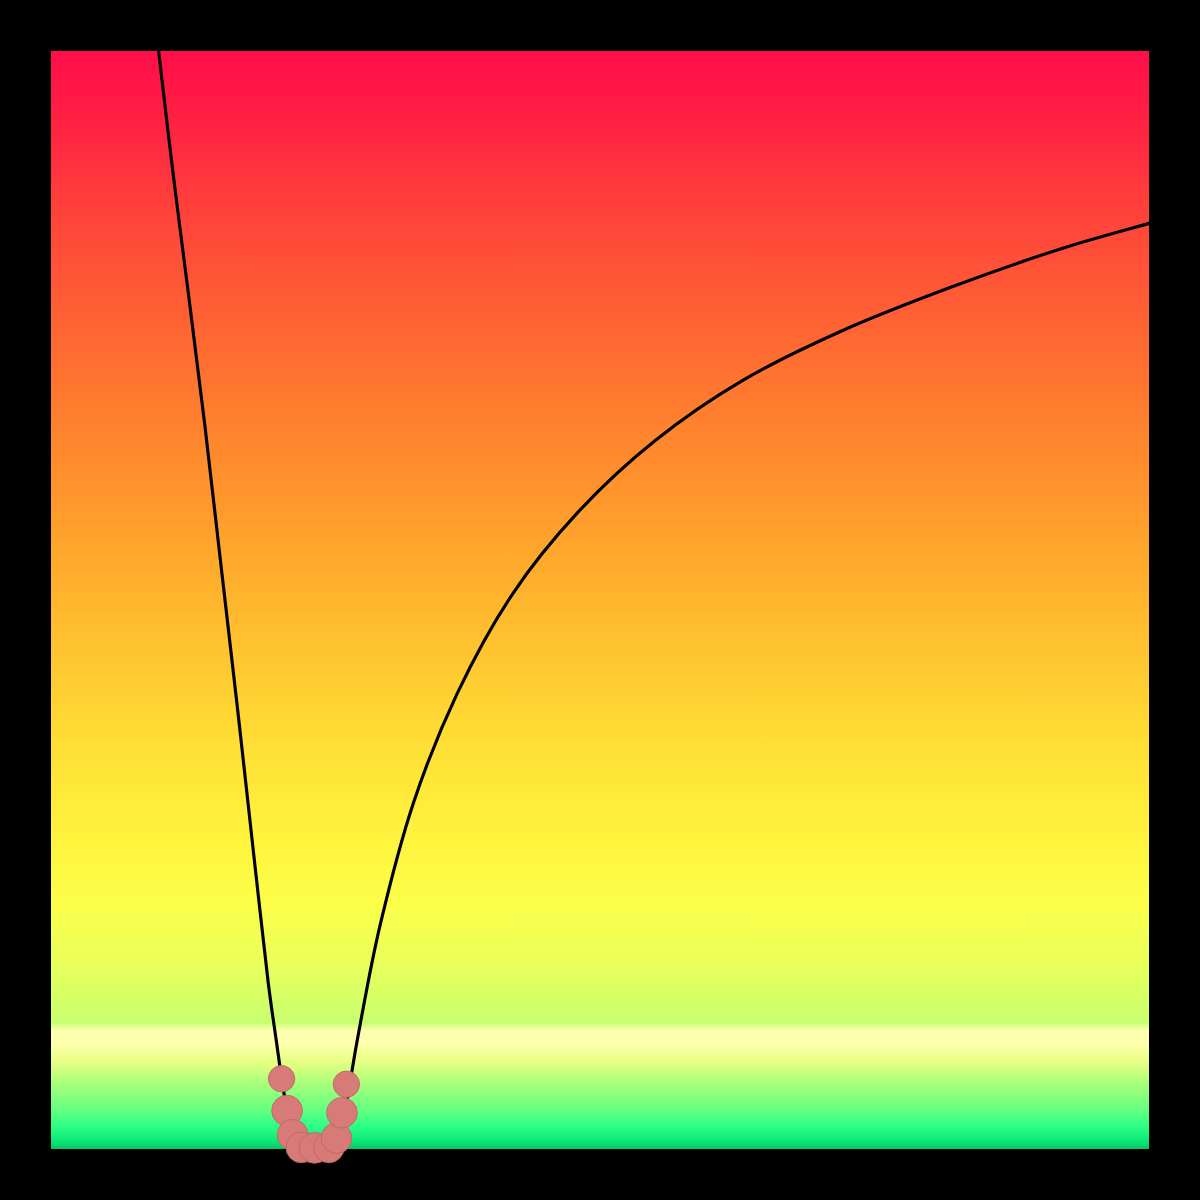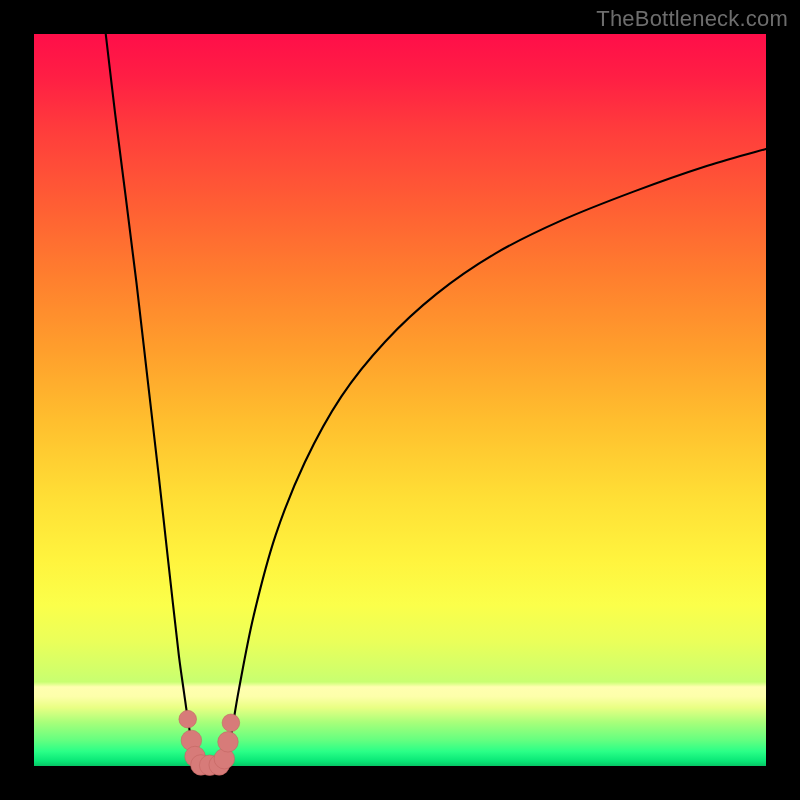--- a/index.html
+++ b/index.html
@@ -83,14 +83,13 @@
           <circle cx="161.04" cy="722.484" r="10.248" fill="#d77b79" stroke="#c26561" stroke-width="0.6"></circle>
           <circle cx="166.89600000000002" cy="730.902" r="10.248" fill="#d77b79" stroke="#c26561" stroke-width="0.6"></circle>
           <circle cx="175.68" cy="731.268" r="10.248" fill="#d77b79" stroke="#c26561" stroke-width="0.6"></circle>
           <circle cx="185.196" cy="730.902" r="10.248" fill="#d77b79" stroke="#c26561" stroke-width="0.6"></circle>
           <circle cx="190.32" cy="724.68" r="10.248" fill="#d77b79" stroke="#c26561" stroke-width="0.6"></circle>
           <circle cx="193.98000000000002" cy="707.844" r="10.248" fill="#d77b79" stroke="#c26561" stroke-width="0.6"></circle>
           <circle cx="196.90799999999996" cy="688.812" r="8.784" fill="#d77b79" stroke="#c26561" stroke-width="0.6"></circle>
         </g>
     </svg>
   </div>
-  <div class="watermark">TheBottleneck.com</div>
 </div>
 
 </body></html>

